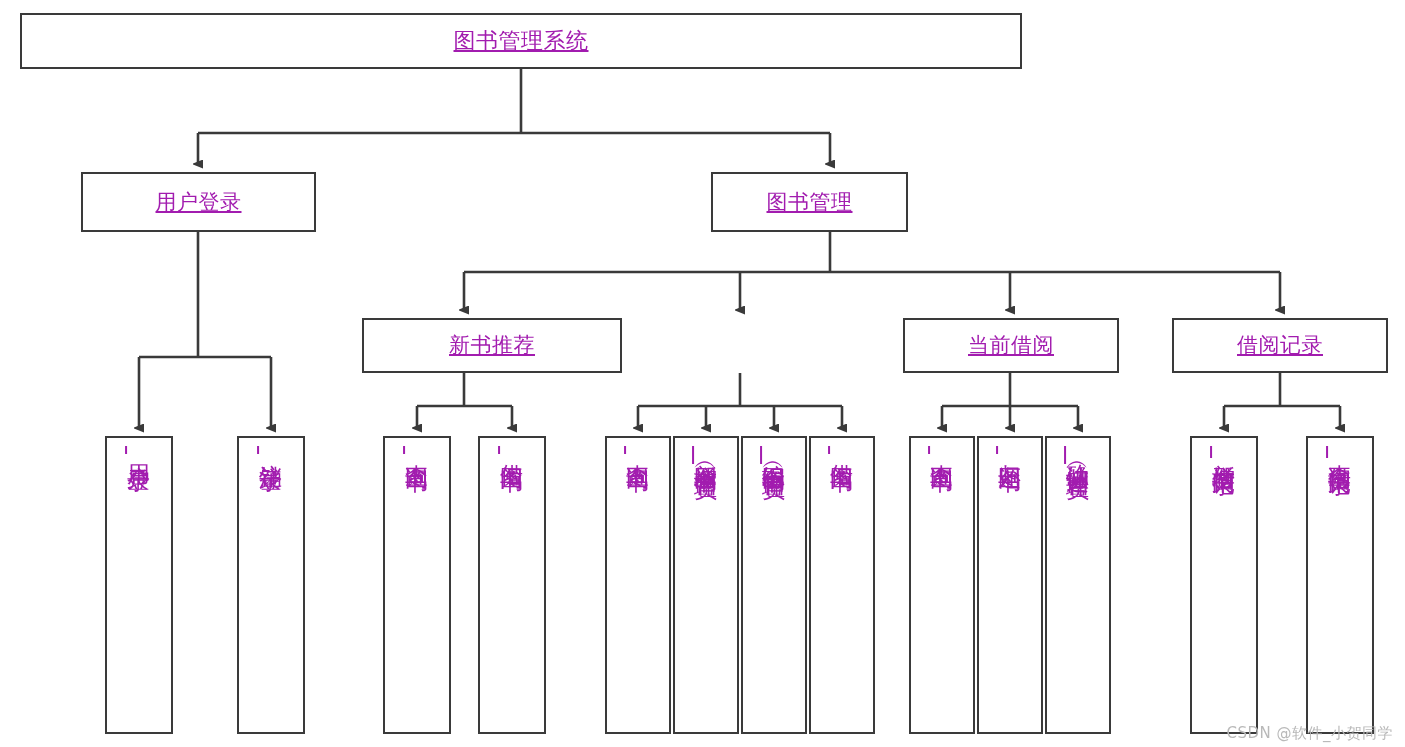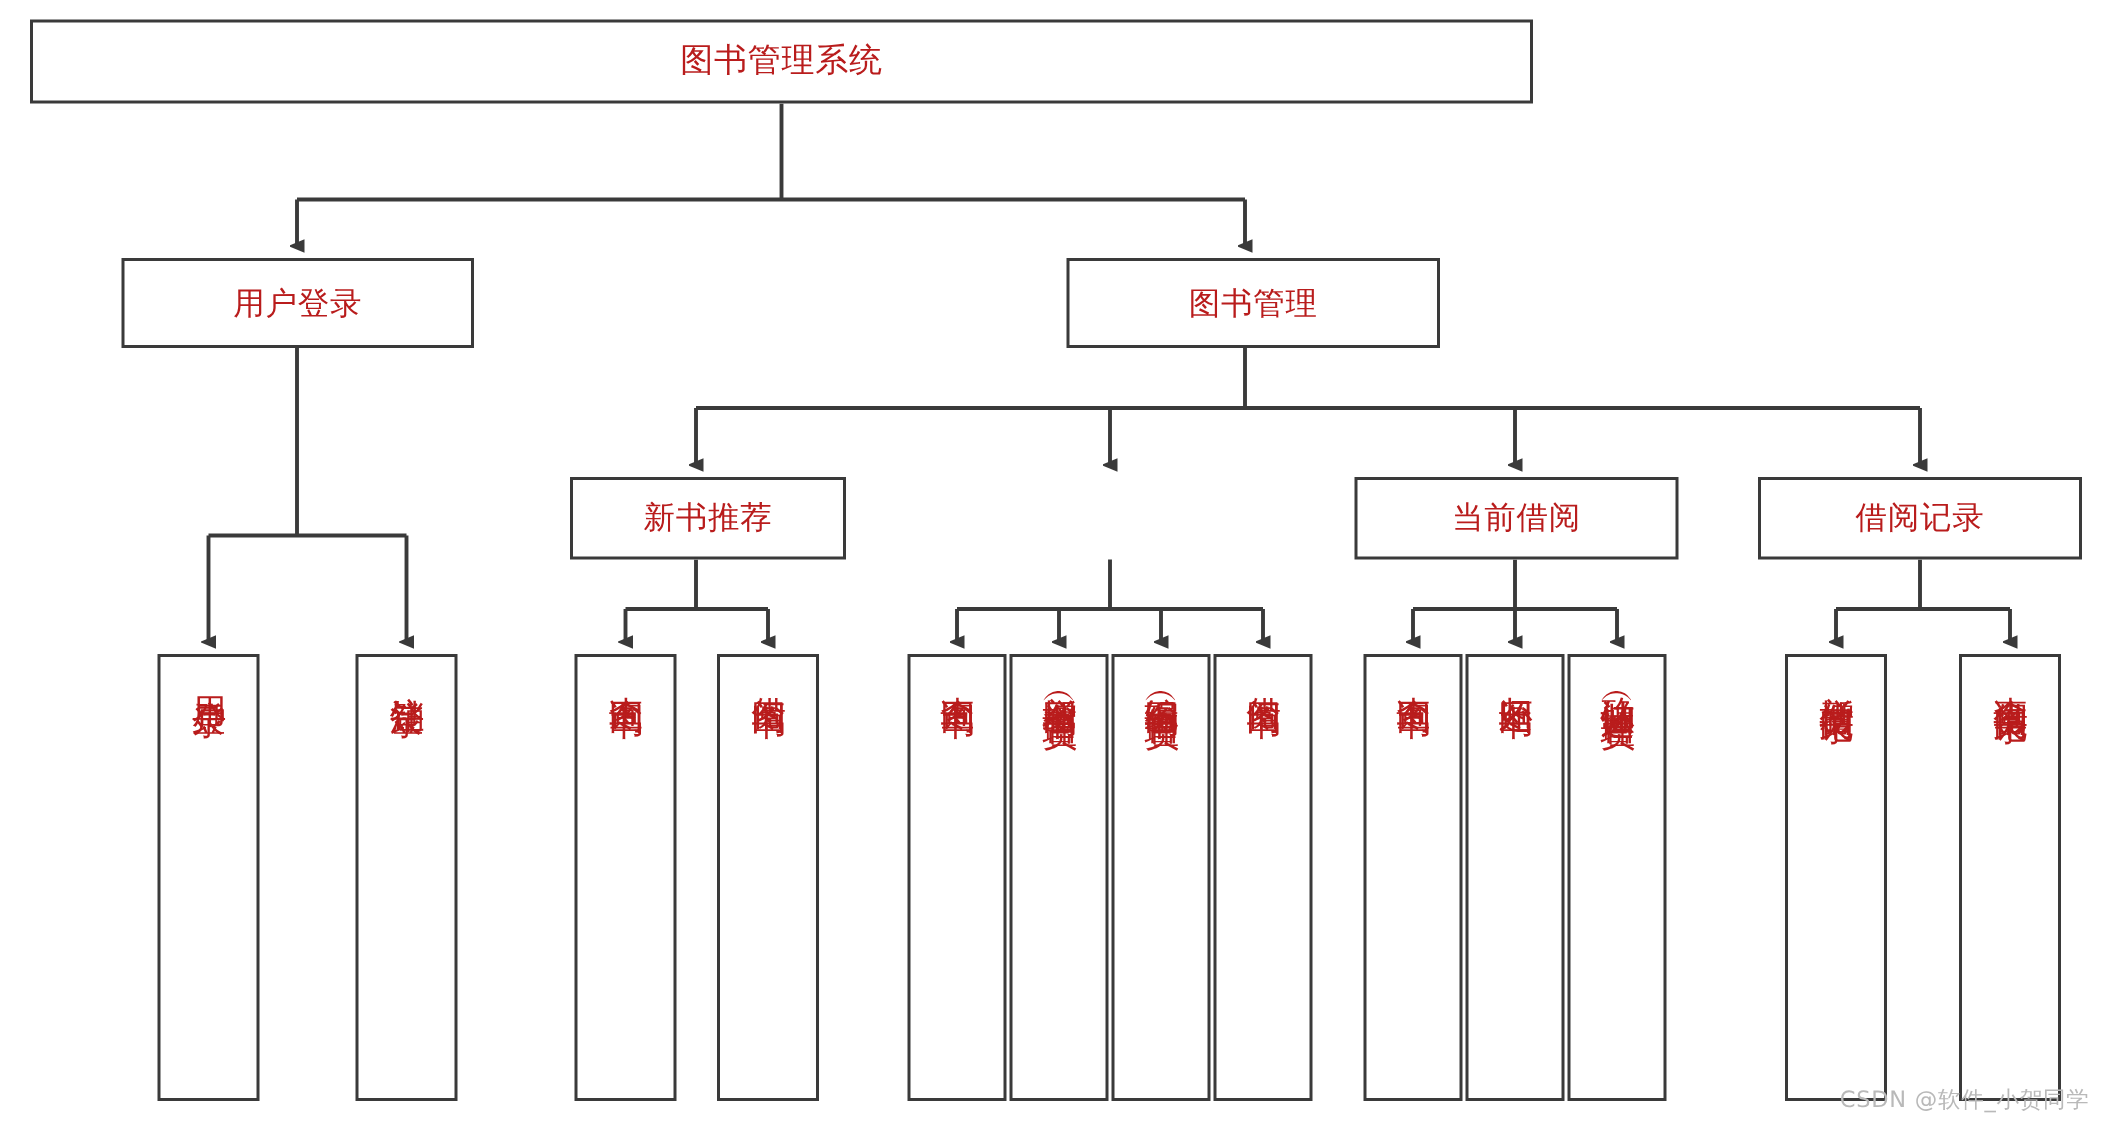--- a/index.html
+++ b/index.html
@@ -30,24 +30,25 @@
     position: absolute;
     box-sizing: border-box;
     background: #ffffff;
     border: 2px solid #3a3a3a;
     display: flex;
     align-items: center;
     justify-content: center;
     overflow: hidden;
   }
   .node .label {
-    color: #b91c1c;
+    color: #a21caf;
     line-height: 1.18;
     letter-spacing: 0.5px;
     white-space: nowrap;
+    text-decoration: underline;
   }
   .node.horizontal .label {
     font-size: 21px;
   }
   .node.root .label {
     font-size: 22px;
   }
   .node.vertical {
     align-items: flex-start;
     justify-content: center;
@@ -127,25 +128,25 @@
     </g>
   </svg>
 
   <div class="node root horizontal" style="left:20px; top:13px; width:1002px; height:56px;">
     <span class="label">图书管理系统</span>
   </div>
 
   <div class="node horizontal" style="left:81px; top:172px; width:235px; height:60px;">
     <span class="label">用户登录</span>
   </div>
-  <div class="node horizontal" style="left:711px; top:172px; width:249px; height:60px;">
+  <div class="node horizontal" style="left:711px; top:172px; width:197px; height:60px;">
     <span class="label">图书管理</span>
   </div>
 
-  <div class="node horizontal" style="left:380px; top:318px; width:184px; height:55px;">
+  <div class="node horizontal" style="left:362px; top:318px; width:260px; height:55px;">
     <span class="label">新书推荐</span>
   </div>
   <div class="node horizontal" style="left:1172px; top:318px; width:216px; height:55px;">
     <span class="label">借阅记录</span>
   </div>
   <div class="node horizontal" style="left:903px; top:318px; width:216px; height:55px;">
     <span class="label">当前借阅</span>
   </div>
 
   <div class="node vertical" style="left:105px; top:436px; width:68px; height:298px;">

